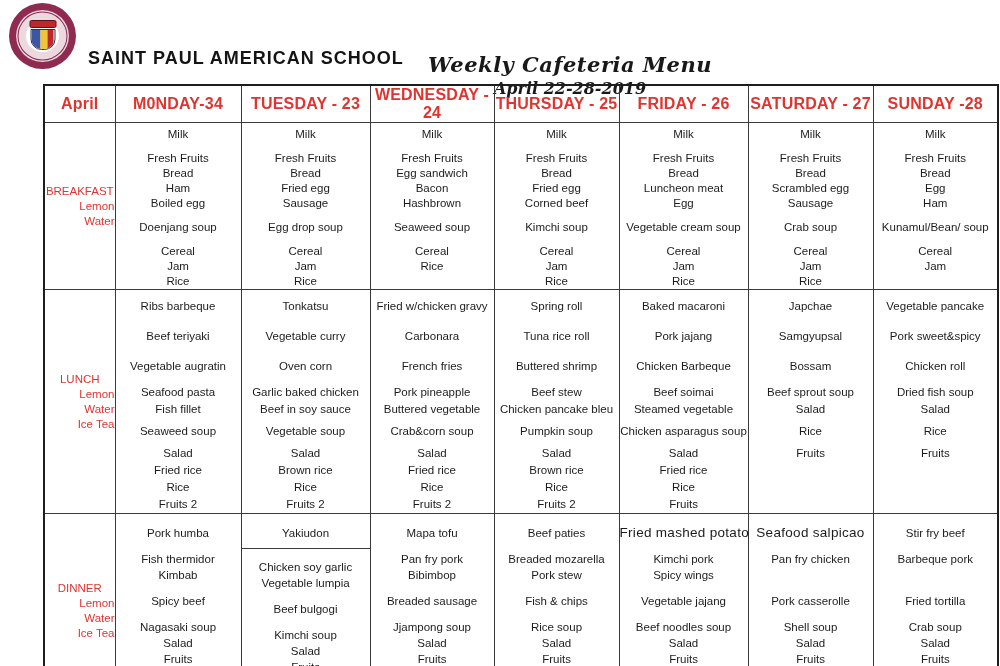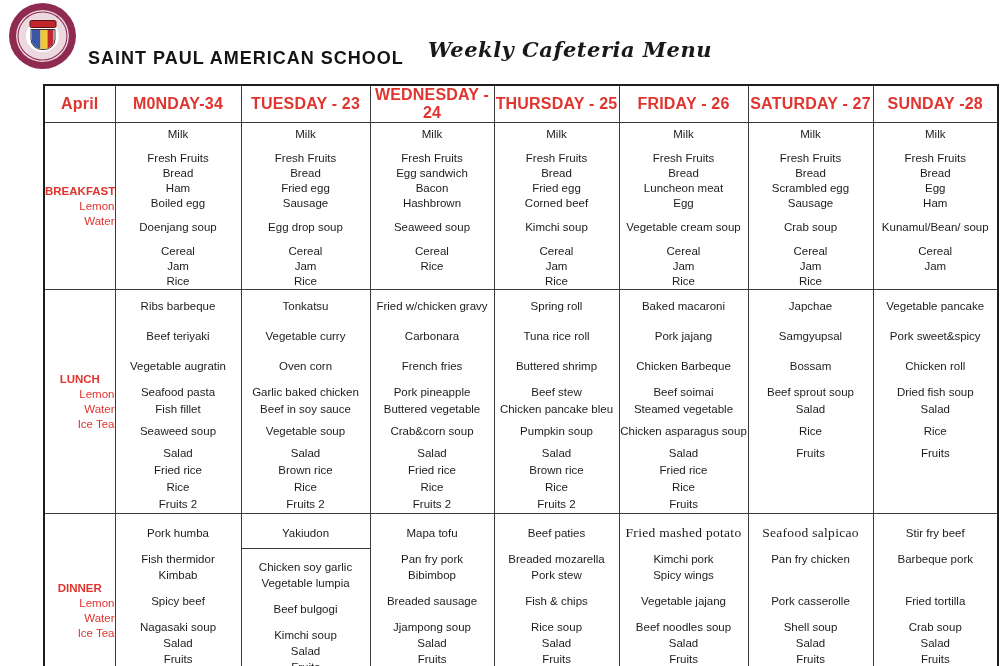--- a/index.html
+++ b/index.html
@@ -41,21 +41,21 @@
     border-radius:0 0 11px 11px;overflow:hidden;display:flex;
   }
   .shield .body .left{width:40%;background:var(--shield-blue);}
   .shield .body .mid{width:32%;background:var(--shield-yellow);}
   .shield .body .right{width:28%;background:var(--shield-red);}
   .school-name{
     position:absolute;left:88px;top:12px;font-size:18px;font-weight:bold;
     letter-spacing:1px;color:#141414;margin-top:36px;
   }
   .script-block{
-    position:absolute;left:420px;top:38px;width:300px;text-align:center;
+    position:absolute;left:420px;top:53px;width:300px;text-align:center;
     font-family:"DejaVu Serif","Liberation Serif",serif;
     font-style:italic;font-weight:bold;color:#191919;
   }
   .script-block .menu-title{font-size:21px;line-height:23px;letter-spacing:0.5px;}
   .script-block .date-range{font-size:16px;line-height:20px;margin-top:3px;}
   
   table.menu{
     position:absolute;left:43px;top:84px;width:954px;
     border-collapse:collapse;table-layout:fixed;
     border:2px solid var(--border-dark);
@@ -63,26 +63,26 @@
   table.menu th, table.menu td{
     border:1px solid var(--border-inner);padding:0;text-align:center;
   }
   thead th{
     height:19px;font-size:16px;font-weight:bold;color:var(--accent-red);
     letter-spacing:0.2px;
   }
   td.label-cell{
     vertical-align:middle;color:var(--accent-red);font-size:11.5px;
   }
-  td.label-cell .meal-name{font-weight:bold;line-height:15px;}
+  td.label-cell .meal-name{font-weight:normal;line-height:15px;}
   td.label-cell .drink{line-height:15px;text-align:right;}
   td.day-cell{vertical-align:top;}
   .cell-inner{width:100%;font-size:11.5px;color:#1c1c1c;}
   .ln{white-space:nowrap;overflow:visible;}
-  .ln.lg{font-size:13.5px;letter-spacing:0.3px;font-family:Liberation Serif, serif;}
+  .ln.lg{font-size:13.5px;letter-spacing:0.3px;}
   
   tr.row-breakfast{height:144px;}
   .cell-inner.breakfast{padding-top:4px;}
   .breakfast .ln{height:15px;line-height:15px;min-height:15px;}
   .breakfast .g + .g{margin-top:9px;}
   
   tr.row-lunch{height:223px;}
   .cell-inner.lunch{padding-top:8px;}
   .lunch .ln{height:17px;line-height:17px;min-height:17px;}
   .lunch .g:nth-child(2),.lunch .g:nth-child(3){margin-top:13px;}
@@ -107,20 +107,21 @@
         <div class="mid"></div>
         <div class="right"></div>
       </div>
   </div>
 </div>
 
 <div class="school-name">SAINT PAUL AMERICAN SCHOOL</div>
 
 <div class="script-block">
   <div class="menu-title">Weekly Cafeteria Menu</div>
+  <div class="date-range">April 22-28-2019</div>
 </div>
 
 <table class="menu">
   <colgroup>
     <col style="width:71px">
       <col style="width:126px">
       <col style="width:129px">
       <col style="width:124px">
     <col style="width:125px">
       <col style="width:129px">

